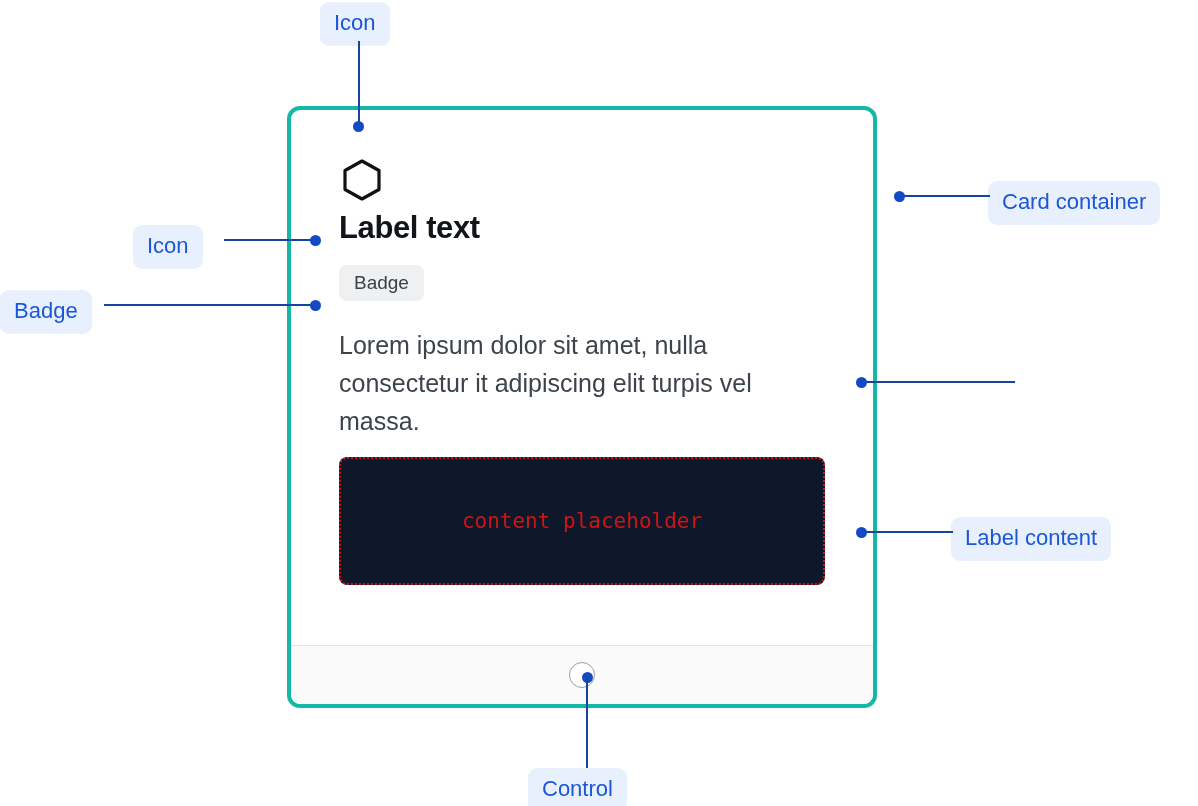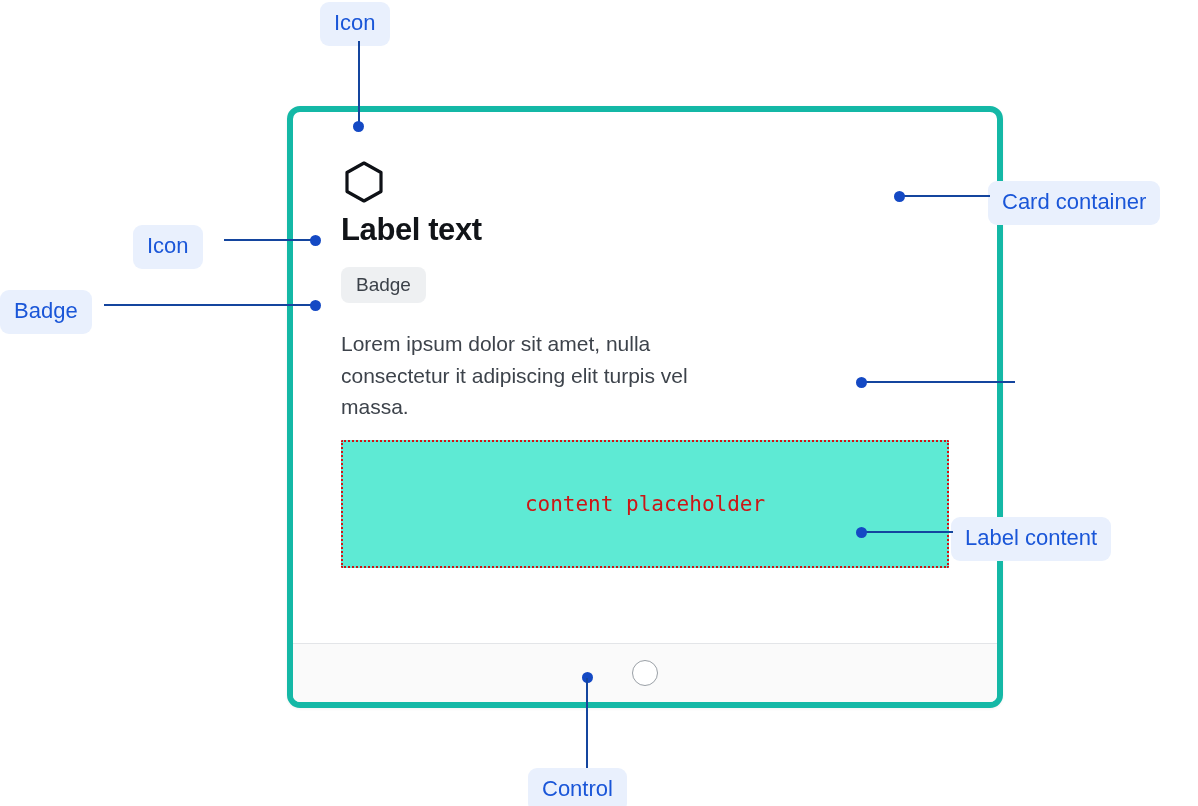--- a/index.html
+++ b/index.html
@@ -17,24 +17,24 @@
     height: 806px;
     background: #ffffff;
     overflow: hidden;
   }
 
   
   #card {
     position: absolute;
     left: 287px;
     top: 106px;
-    width: 716px;
+    width: 590px;
     height: 602px;
     background: #ffffff;
-    border: 6px solid #14b8a6;
+    border: 4px solid #14b8a6;
     border-radius: 13px;
     box-sizing: border-box;
     box-shadow: 0 1px 3px rgba(16,24,40,0.06);
     overflow: hidden;
   }
   #card-body {
     position: absolute;
     left: 0; top: 0; right: 0;
     bottom: 59px;
     padding: 46px 48px 0 48px;
@@ -66,32 +66,32 @@
     background: #eef0f2;
     color: #3b4149;
     font-size: 19px;
     line-height: 1;
     border-radius: 8px;
     white-space: nowrap;
   }
 
   .card-desc {
     margin: 25px 0 0 0;
-    font-size: 21px;
+    font-size: 25px;
     line-height: 1.52;
     color: #3d434b;
     max-width: 420px;
   }
 
   .custom-content {
     margin-top: 17px;
     height: 128px;
-    background: #5eead4;
+    background: #0f172a;
     border: 2px dotted #d01414;
-    border-radius: 1px;
+    border-radius: 8px;
     display: flex;
     align-items: center;
     justify-content: center;
     box-sizing: border-box;
   }
   .custom-content-text {
     font-family: "DejaVu Sans Mono", monospace;
     font-size: 21px;
     color: #cc1616;
     letter-spacing: 0px;

